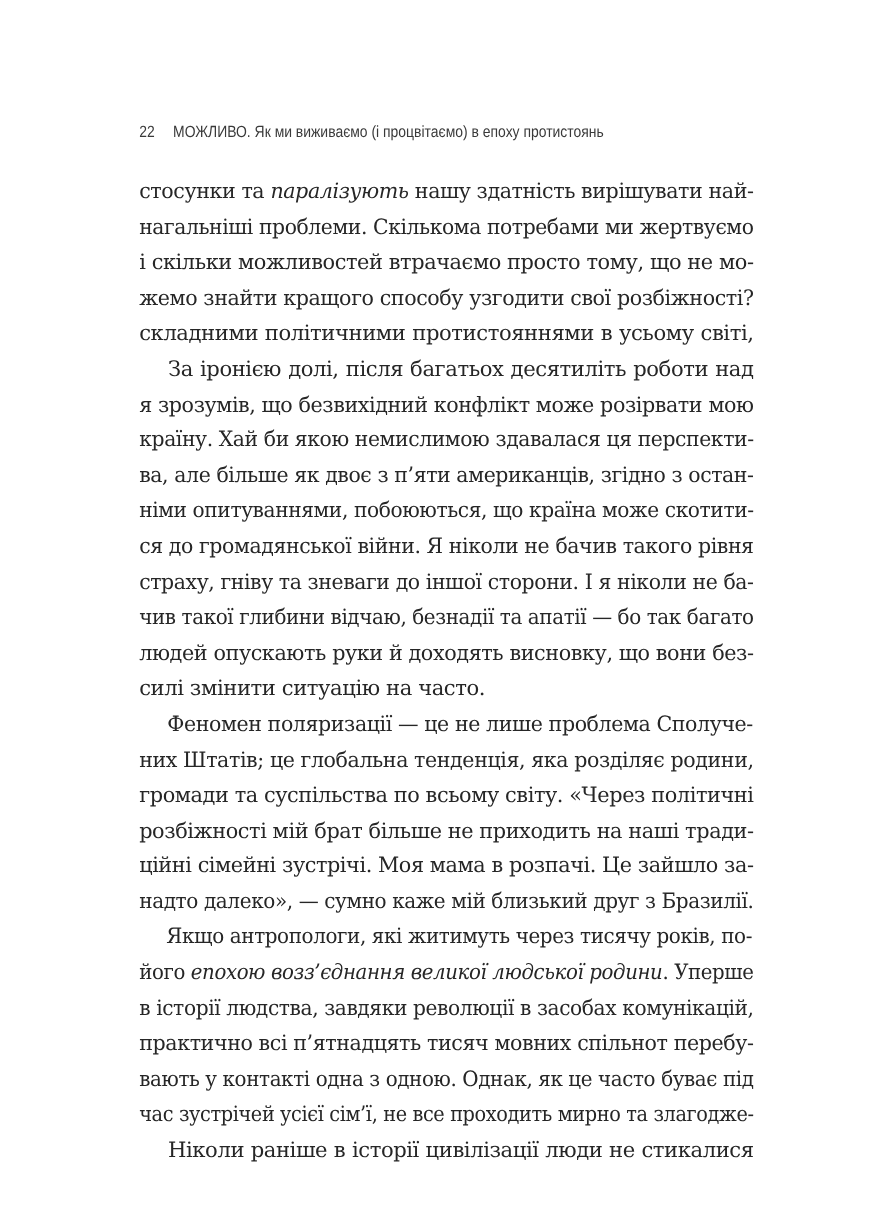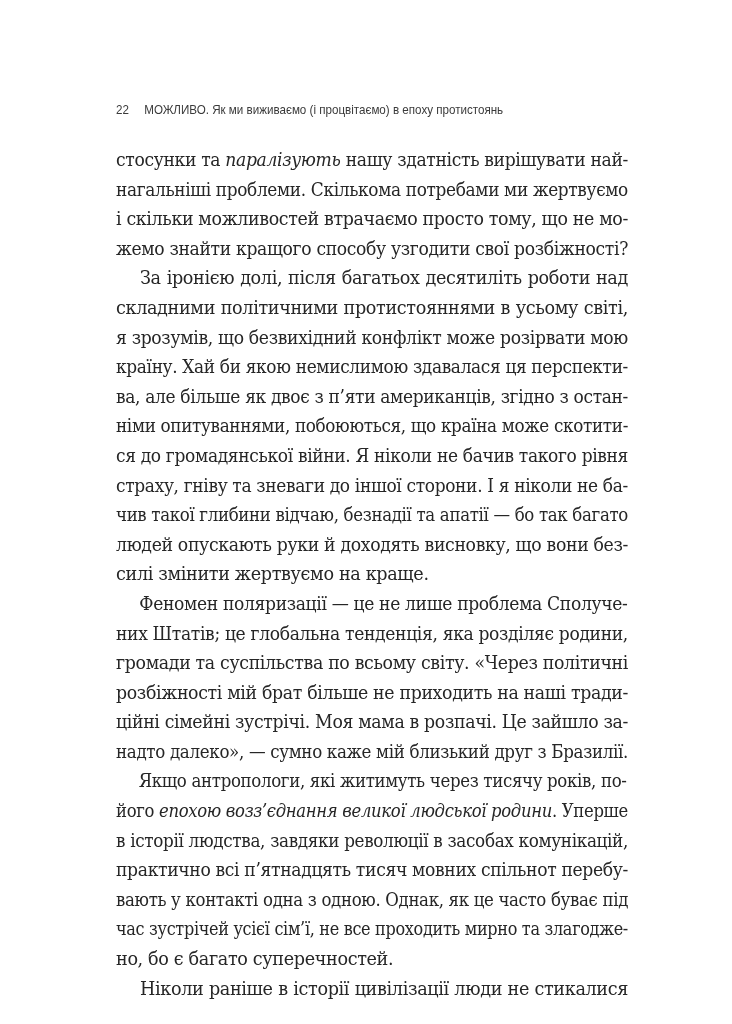--- a/index.html
+++ b/index.html
@@ -33,38 +33,37 @@
 <div class="running-head">
   <span class="pg">22</span>
   <span>МОЖЛИВО. Як ми виживаємо (і процвітаємо) в епоху протистоянь</span>
 </div>
 
 <div class="body-text" id="body-text">
     <span class="line" style="transform: scaleX(0.9757); width: 524.75px; text-align-last: left;"><span>стосунки та </span><em>паралізують</em><span> нашу здатність вирішувати най-</span></span>
     <span class="line" style="transform: scaleX(0.9616); width: 532.422px; text-align-last: left;"><span>нагальніші проблеми. Скількома потребами ми жертвуємо</span></span>
     <span class="line" style="transform: scaleX(0.989); width: 517.688px; text-align-last: left;"><span>і скільки можливостей втрачаємо просто тому, що не мо-</span></span>
     <span class="line last" style="transform: scaleX(0.9768); width: 524.172px; text-align-last: left;"><span>жемо знайти кращого способу узгодити свої розбіжності?</span></span>
+    <span class="line"><span>складними політичними протистояннями в усьому світі,</span></span>
     <span class="line indent"><span>За іронією долі, після багатьох десятиліть роботи над</span></span>
-    <span class="line"><span>складними політичними протистояннями в усьому світі,</span></span>
     <span class="line" style="transform: scaleX(0.9779); width: 523.578px; text-align-last: left;"><span>я зрозумів, що безвихідний конфлікт може розірвати мою</span></span>
     <span class="line" style="transform: scaleX(0.9635); width: 531.406px; text-align-last: left;"><span>країну. Хай би якою немислимою здавалася ця перспекти-</span></span>
     <span class="line" style="transform: scaleX(0.9686); width: 528.594px; text-align-last: left;"><span>ва, але більше як двоє з п’яти американців, згідно з остан-</span></span>
     <span class="line" style="transform: scaleX(0.9548); width: 536.219px; text-align-last: left;"><span>німи опитуваннями, побоюються, що країна може скотити-</span></span>
     <span class="line" style="transform: scaleX(0.969); width: 528.406px; text-align-last: left;"><span>ся до громадянської війни. Я ніколи не бачив такого рівня</span></span>
     <span class="line" style="transform: scaleX(0.9672); width: 529.344px; text-align-last: left;"><span>страху, гніву та зневаги до іншої сторони. І я ніколи не ба-</span></span>
     <span class="line" style="transform: scaleX(0.9432); width: 542.844px; text-align-last: left;"><span>чив такої глибини відчаю, безнадії та апатії — бо так багато</span></span>
     <span class="line" style="transform: scaleX(0.9822); width: 521.297px; text-align-last: left;"><span>людей опускають руки й доходять висновку, що вони без-</span></span>
-    <span class="line last"><span>силі змінити жертвуємо на краще.</span></span>
+    <span class="line last"><span>силі змінити ситуацію на часто.</span></span>
     <span class="line indent" style="transform: scaleX(0.9733); width: 501.406px; text-align-last: left;"><span>Феномен поляризації — це не лише проблема Сполуче-</span></span>
     <span class="line" style="transform: scaleX(0.9738); width: 525.75px; text-align-last: left;"><span>них Штатів; це глобальна тенденція, яка розділяє родини,</span></span>
     <span class="line" style="transform: scaleX(0.9871); width: 518.688px; text-align-last: left;"><span>громади та суспільства по всьому світу. «Через політичні</span></span>
     <span class="line" style="transform: scaleX(0.9858); width: 519.391px; text-align-last: left;"><span>розбіжності мій брат більше не приходить на наші тради-</span></span>
     <span class="line" style="transform: scaleX(0.9836); width: 520.547px; text-align-last: left;"><span>ційні сімейні зустрічі. Моя мама в розпачі. Це зайшло за-</span></span>
     <span class="line last" style="transform: scaleX(0.9482); width: 539.953px; text-align-last: left;"><span>надто далеко», — сумно каже мій близький друг з Бразилії.</span></span>
     <span class="line indent" style="transform: scaleX(0.9435); width: 517.234px; text-align-last: left;"><span>Якщо антропологи, які житимуть через тисячу років, по-</span></span>
     <span class="line" style="transform: scaleX(0.9349); width: 547.625px; text-align-last: left;"><span>його </span><em>епохою возз’єднання великої людської родини</em><span>. Уперше</span></span>
     <span class="line" style="transform: scaleX(0.9558); width: 535.672px; text-align-last: left;"><span>в історії людства, завдяки революції в засобах комунікацій,</span></span>
     <span class="line" style="transform: scaleX(0.9756); width: 524.828px; text-align-last: left;"><span>практично всі п’ятнадцять тисяч мовних спільнот перебу-</span></span>
     <span class="line" style="transform: scaleX(0.9419); width: 543.594px; text-align-last: left;"><span>вають у контакті одна з одною. Однак, як це часто буває під</span></span>
     <span class="line" style="transform: scaleX(0.9142); width: 560.031px; text-align-last: left;"><span>час зустрічей усієї сім’ї, не все проходить мирно та злагодже-</span></span>
-    <span class="line last"><span>но, бо є багато суперечностей.</span></span>
     <span class="line indent"><span>Ніколи раніше в історії цивілізації люди не стикалися</span></span>
   </div>
 
 </body></html>

